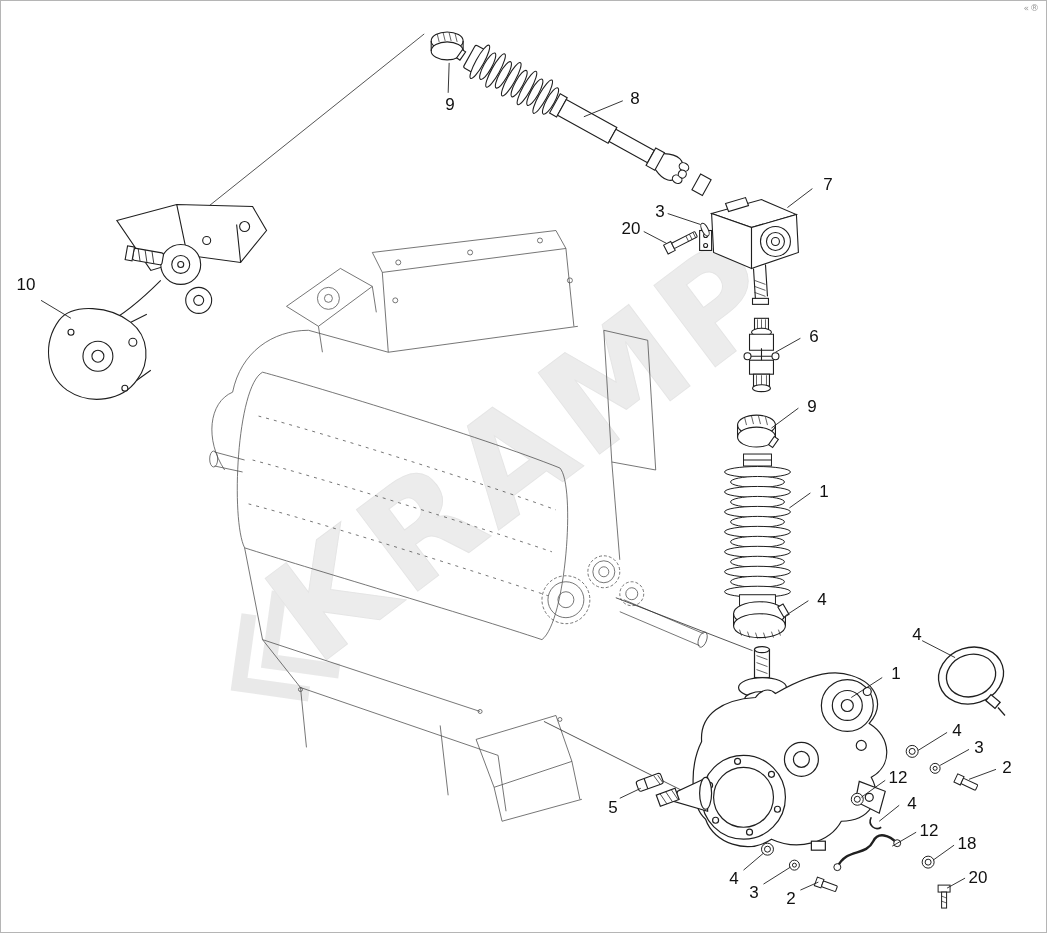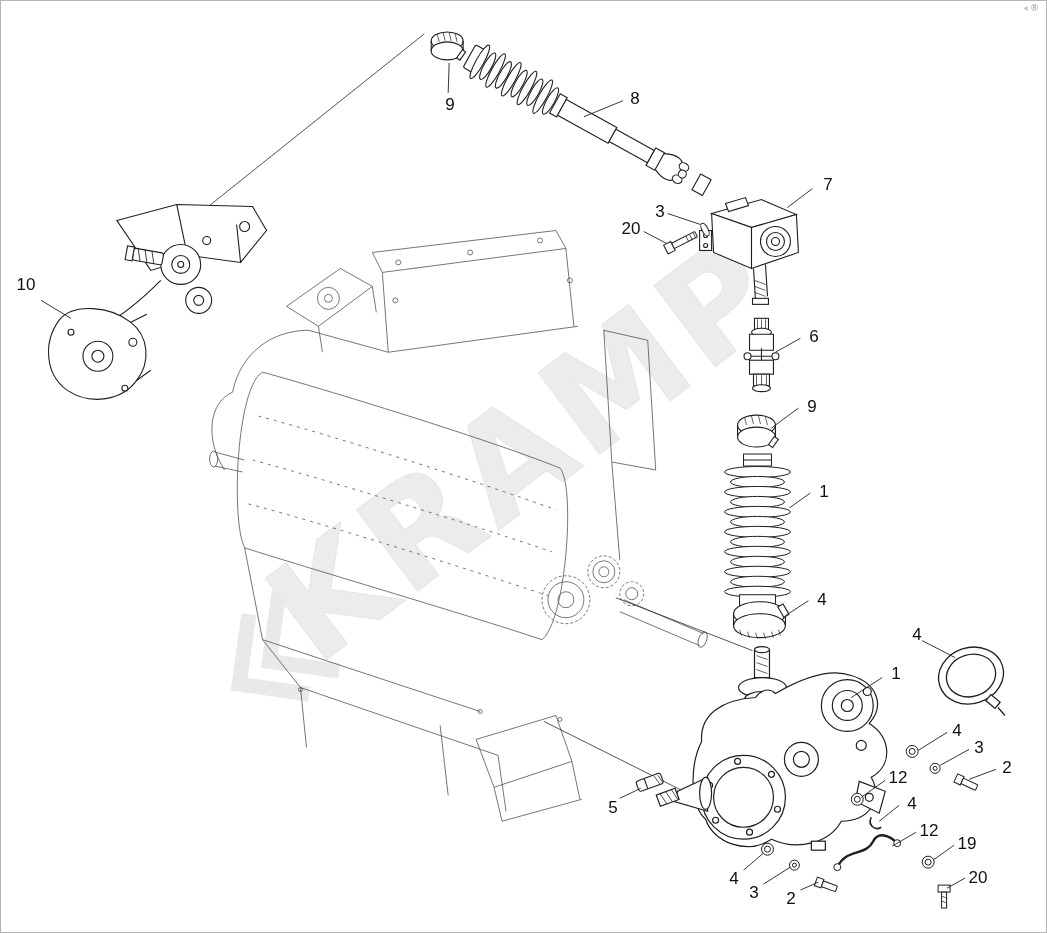--- a/index.html
+++ b/index.html
@@ -353,21 +353,21 @@
 <div class="callout" style="left:916px;top:633px">4</div>
 <div class="callout" style="left:895px;top:672px">1</div>
 <div class="callout" style="left:25px;top:283px">10</div>
 <div class="callout" style="left:612px;top:806px">5</div>
 <div class="callout" style="left:956px;top:729px">4</div>
 <div class="callout" style="left:978px;top:746px">3</div>
 <div class="callout" style="left:1006px;top:766px">2</div>
 <div class="callout" style="left:897px;top:776px">12</div>
 <div class="callout" style="left:911px;top:802px">4</div>
 <div class="callout" style="left:928px;top:829px">12</div>
-<div class="callout" style="left:966px;top:842px">19</div>
+<div class="callout" style="left:966px;top:842px">18</div>
 <div class="callout" style="left:977px;top:876px">20</div>
 <div class="callout" style="left:733px;top:877px">4</div>
 <div class="callout" style="left:753px;top:891px">3</div>
 <div class="callout" style="left:790px;top:897px">2</div>
 
 <span class="corner-mark">«®</span>
 
 </div>
 
 </body></html>

